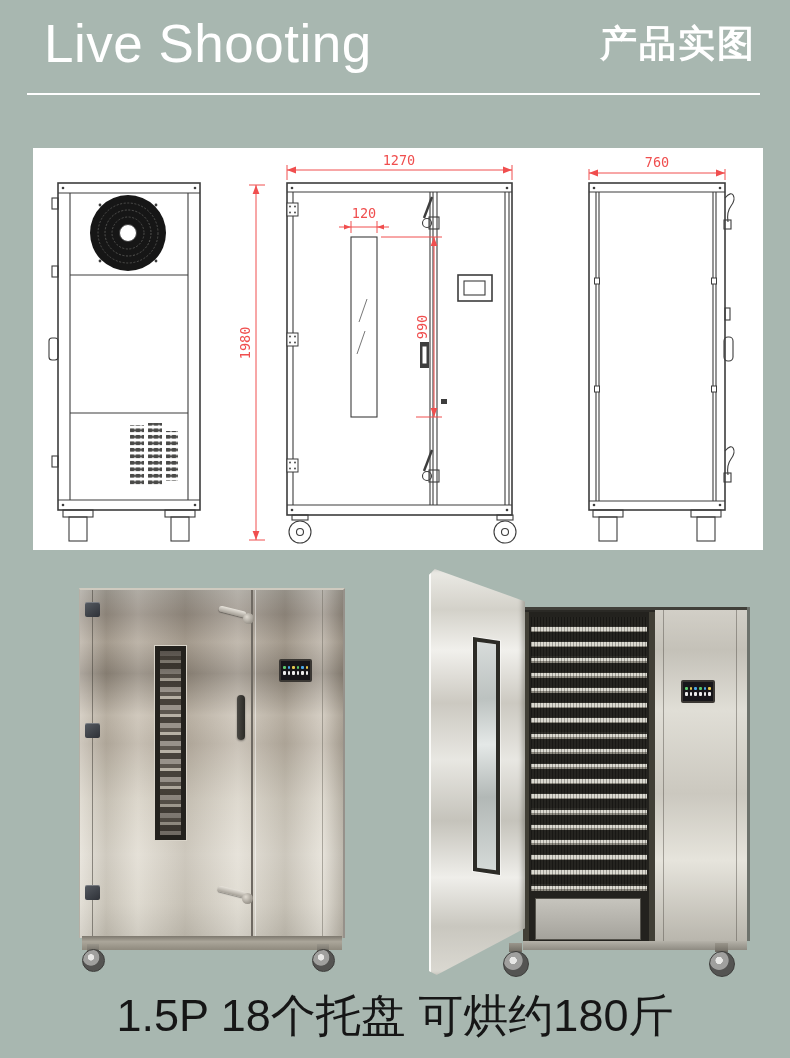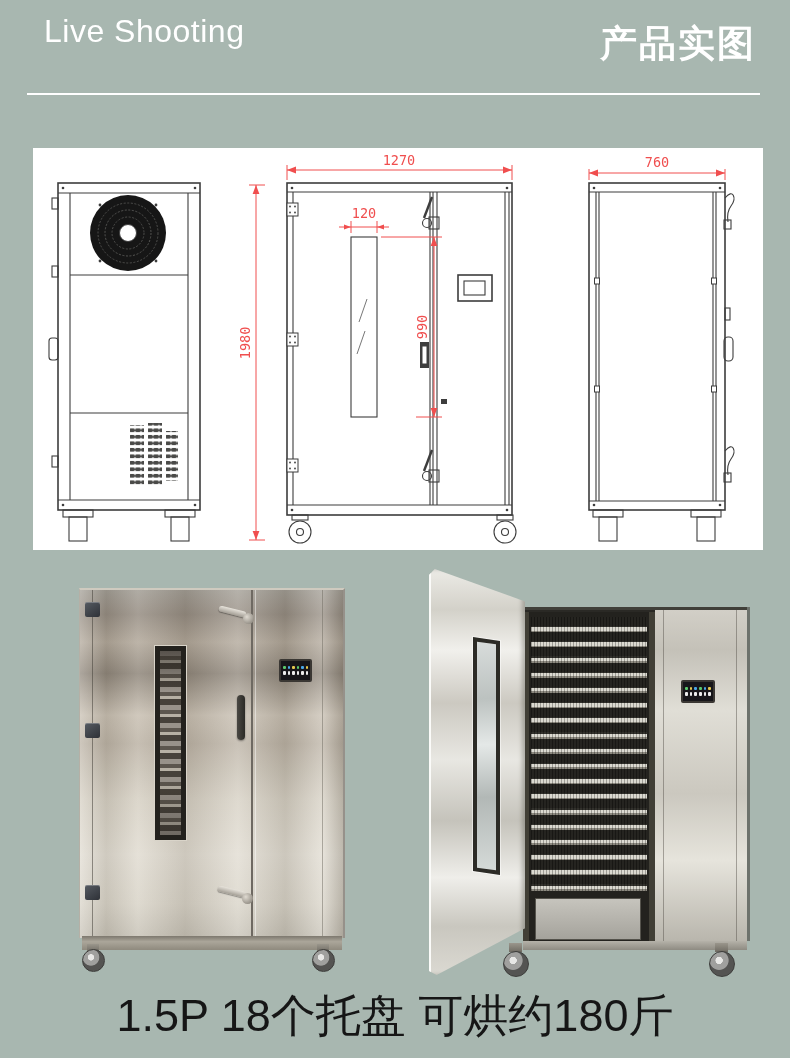--- a/index.html
+++ b/index.html
@@ -5,21 +5,21 @@
   :root{
     --background:#a8b7b0; --panel:#ffffff; --dim_red:#f04e4e; --line:#3d3d3d;
     --text_light:#ffffff; --caption:#161616;
   }
   *{box-sizing:border-box;margin:0;padding:0}
   html,body{width:790px;height:1058px}
   body{position:relative;overflow:hidden;background:var(--background);
        font-family:"Liberation Sans",sans-serif}
 
   
-  .hdr-title{position:absolute;left:44px;top:13px;font-size:32px;font-weight:400;
+  .hdr-title{position:absolute;left:44px;top:13px;font-size:53px;font-weight:400;
     letter-spacing:.5px;color:var(--text_light);font-family:"Liberation Sans",sans-serif}
   .hdr-badge{position:absolute;right:34px;top:19px;font-size:37px;font-weight:700;
     color:var(--text_light);letter-spacing:2px}
   .hdr-line{position:absolute;left:27px;top:93px;width:733px;height:2px;background:var(--text_light)}
 
   
   .panel{position:absolute;left:33px;top:148px;width:730px;height:402px;background:var(--panel)}
   .panel svg{position:absolute;left:0;top:0}
   .k{stroke:var(--line);stroke-width:1.1;fill:none}
   .k2{stroke:var(--line);stroke-width:1.6;fill:none}

